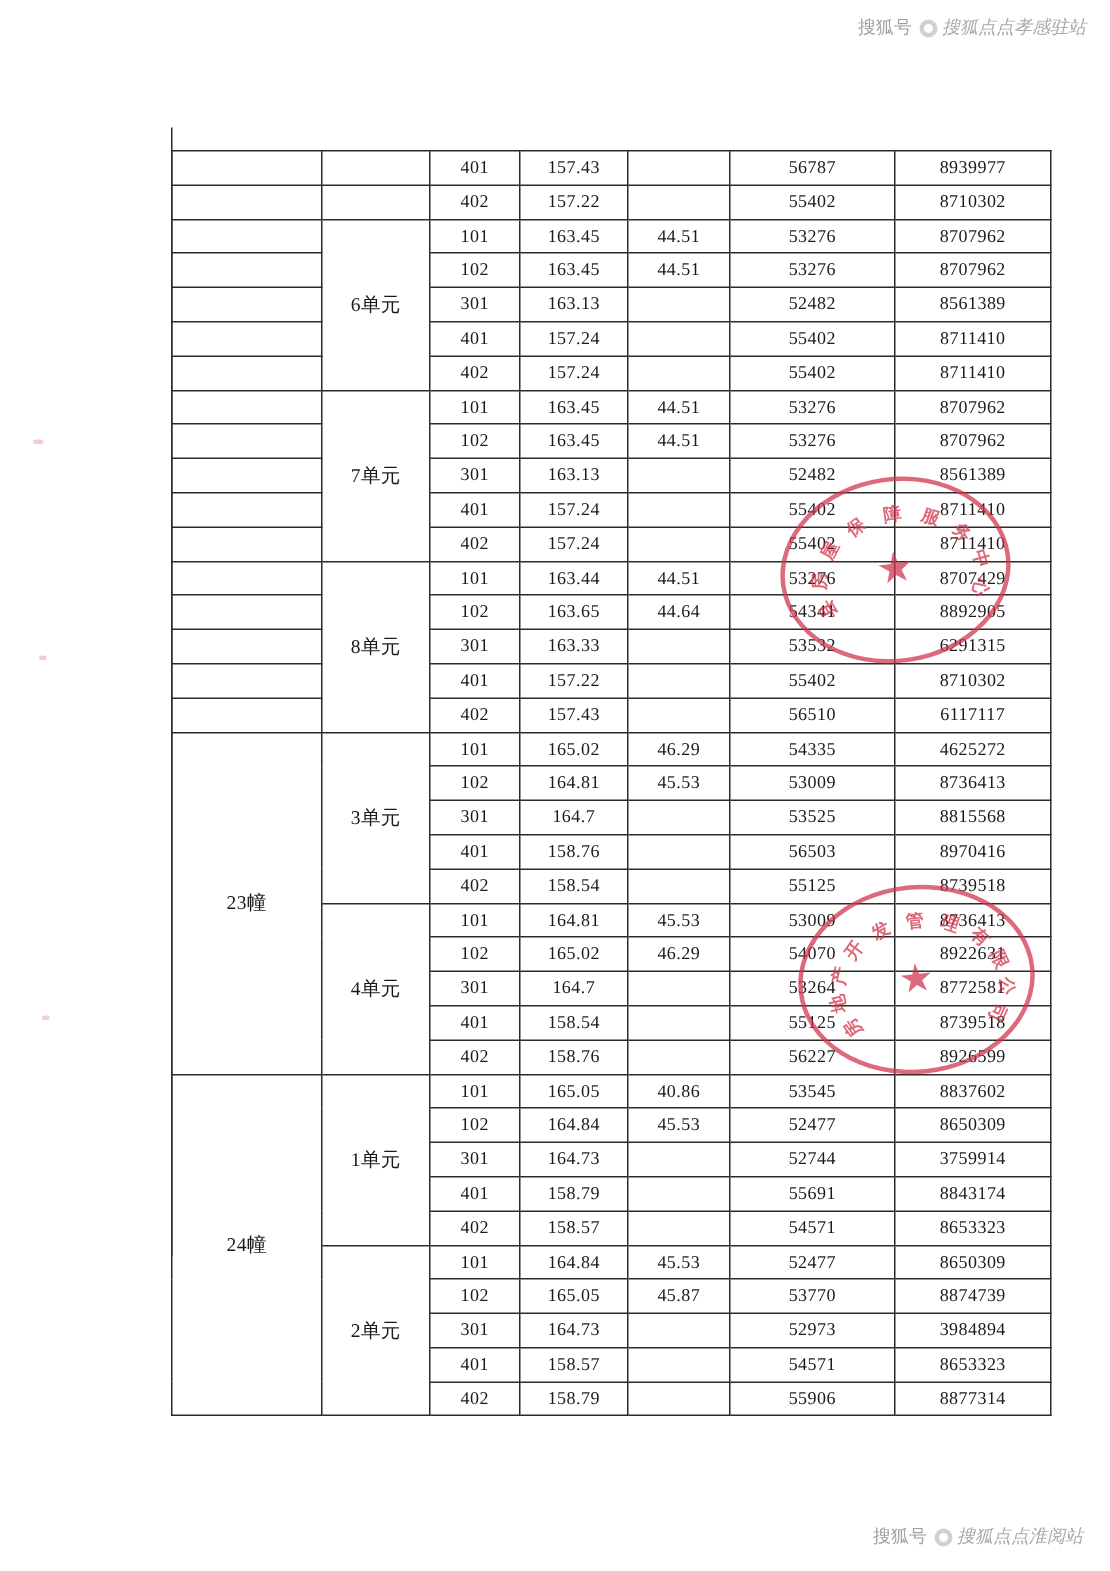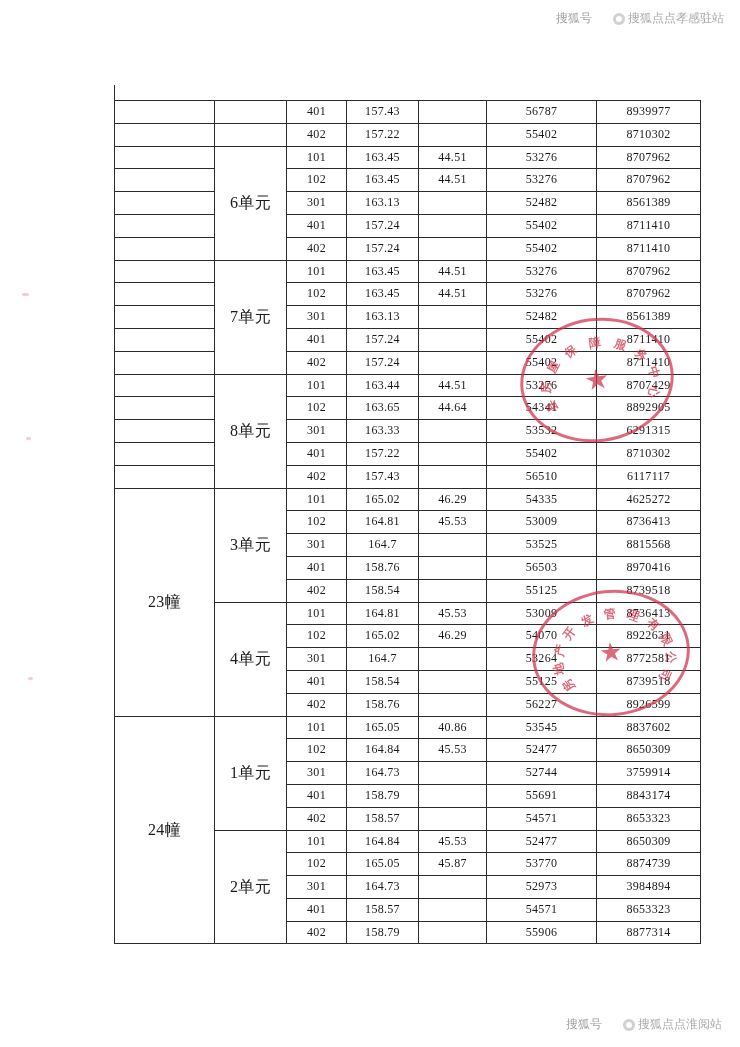--- a/index.html
+++ b/index.html
@@ -13,35 +13,36 @@
     font-family: "Liberation Serif", serif;
     position: relative;
     overflow: hidden;
   }
 
   
   .watermark {
     position: absolute;
     display: flex;
     align-items: center;
-    gap: 21px;
+    gap: 5px;
     color: #9a9a9a;
     font-size: 12px;
     font-family: "Liberation Sans", sans-serif;
     white-space: nowrap;
     opacity: .85;
     text-align: right;
   }
   .watermark .wm-label {
     color: #8f8f8f;
   }
   .watermark .wm-badge {
     display: inline-flex;
     align-items: center;
     gap: 3px;
+    font-style: italic;
   }
   .wm-dot {
     width: 12px;
     height: 12px;
     border-radius: 50%;
     background: #c9c9c9;
     display: inline-block;
     position: relative;
   }
   .wm-dot::after {
@@ -86,21 +87,21 @@
   col.c-building { width: 100px; }
   col.c-unit     { width: 72px; }
   col.c-room     { width: 60px; }
   col.c-area     { width: 72px; }
   col.c-area2    { width: 68px; }
   col.c-price    { width: 110px; }
   col.c-total    { width: 104px; }
 
   td.building, td.unit {
     font-family: "Liberation Sans", sans-serif;
-    font-size: 16px;
+    font-size: 13px;
     letter-spacing: 1px;
   }
   td.num {
     font-family: "Liberation Serif", serif;
     font-size: 12px;
     letter-spacing: .6px;
   }
   td.blank { }
 
   

